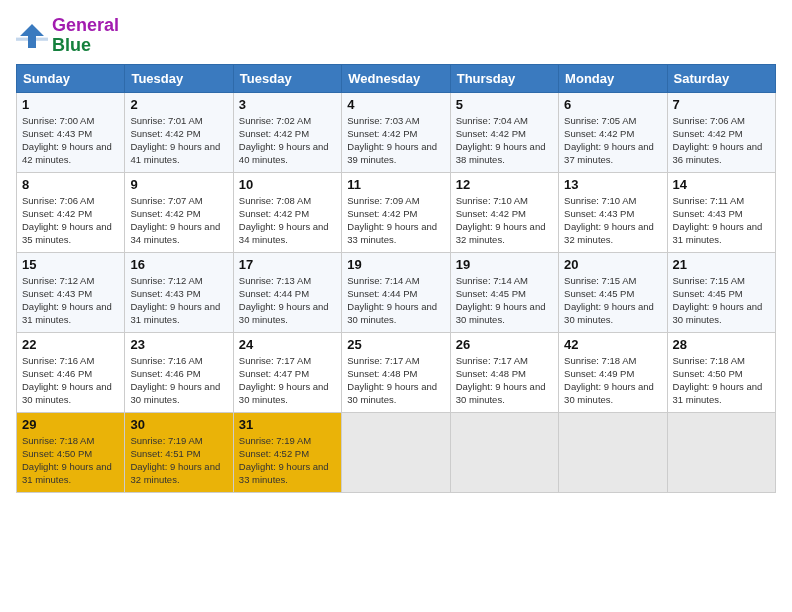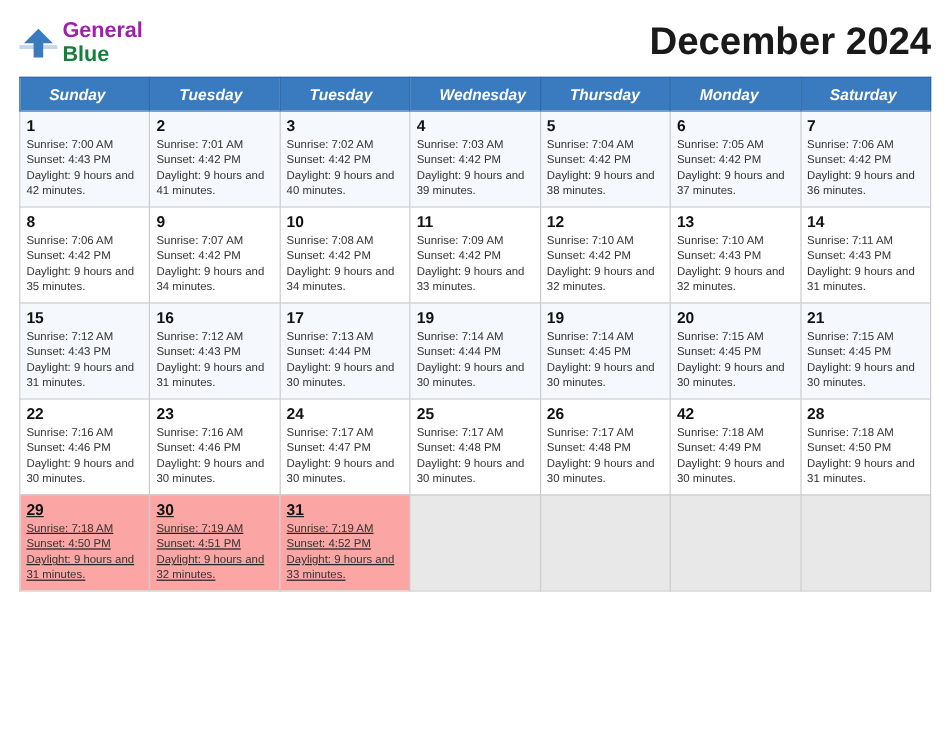--- a/index.html
+++ b/index.html
@@ -48,25 +48,24 @@
     }
     table {
       width: 100%;
       border-collapse: collapse;
       table-layout: fixed;
     }
     thead tr th {
       background: #3a7abf;
       color: #fff;
       text-align: left;
-      padding: 6px 24px;
+      padding: 6px 6px;
       font-size: 13px;
       font-weight: bold;
       border: 1px solid #2e6aaa;
-      font-style: italic;
     }
     tbody tr td {
       border: 1px solid #ccc;
       vertical-align: top;
       padding: 4px 5px;
       font-size: 10px;
       color: #222;
       height: 80px;
       background: #fff;
     }
@@ -84,40 +83,38 @@
       color: #333;
       line-height: 1.4;
     }
     td.empty {
       background: #e8e8e8 !important;
     }
     tbody tr:last-child td {
       background: #efefef;
     }
     tbody tr:last-child td.has-data {
-      background: #fca5a5;
-      text-decoration: underline;
+      background: #eab308;
     }
   </style>
 </head>
 <body>
 
 <div class="header-area">
   <div class="logo">
     <svg class="logo-icon" viewBox="0 0 40 40">
       <polygon points="20,5 35,20 25,20 25,35 15,35 15,20 5,20" fill="#3a7abf"></polygon>
       <rect x="0" y="22" width="40" height="4" fill="#3a7abf" opacity="0.3"></rect>
     </svg>
     <div class="logo-text">
       <div><span>General</span></div>
       <div><span style="color:#15803d">Blue</span></div>
     </div>
   </div>
   <div class="title-area">
-    <div class="calendar-title">December 2024</div>
   </div>
 </div>
 
 <table>
   <thead>
     <tr>
     <th>Sunday</th>
         <th>Tuesday</th>
         <th>Tuesday</th>
         <th>Wednesday</th>

